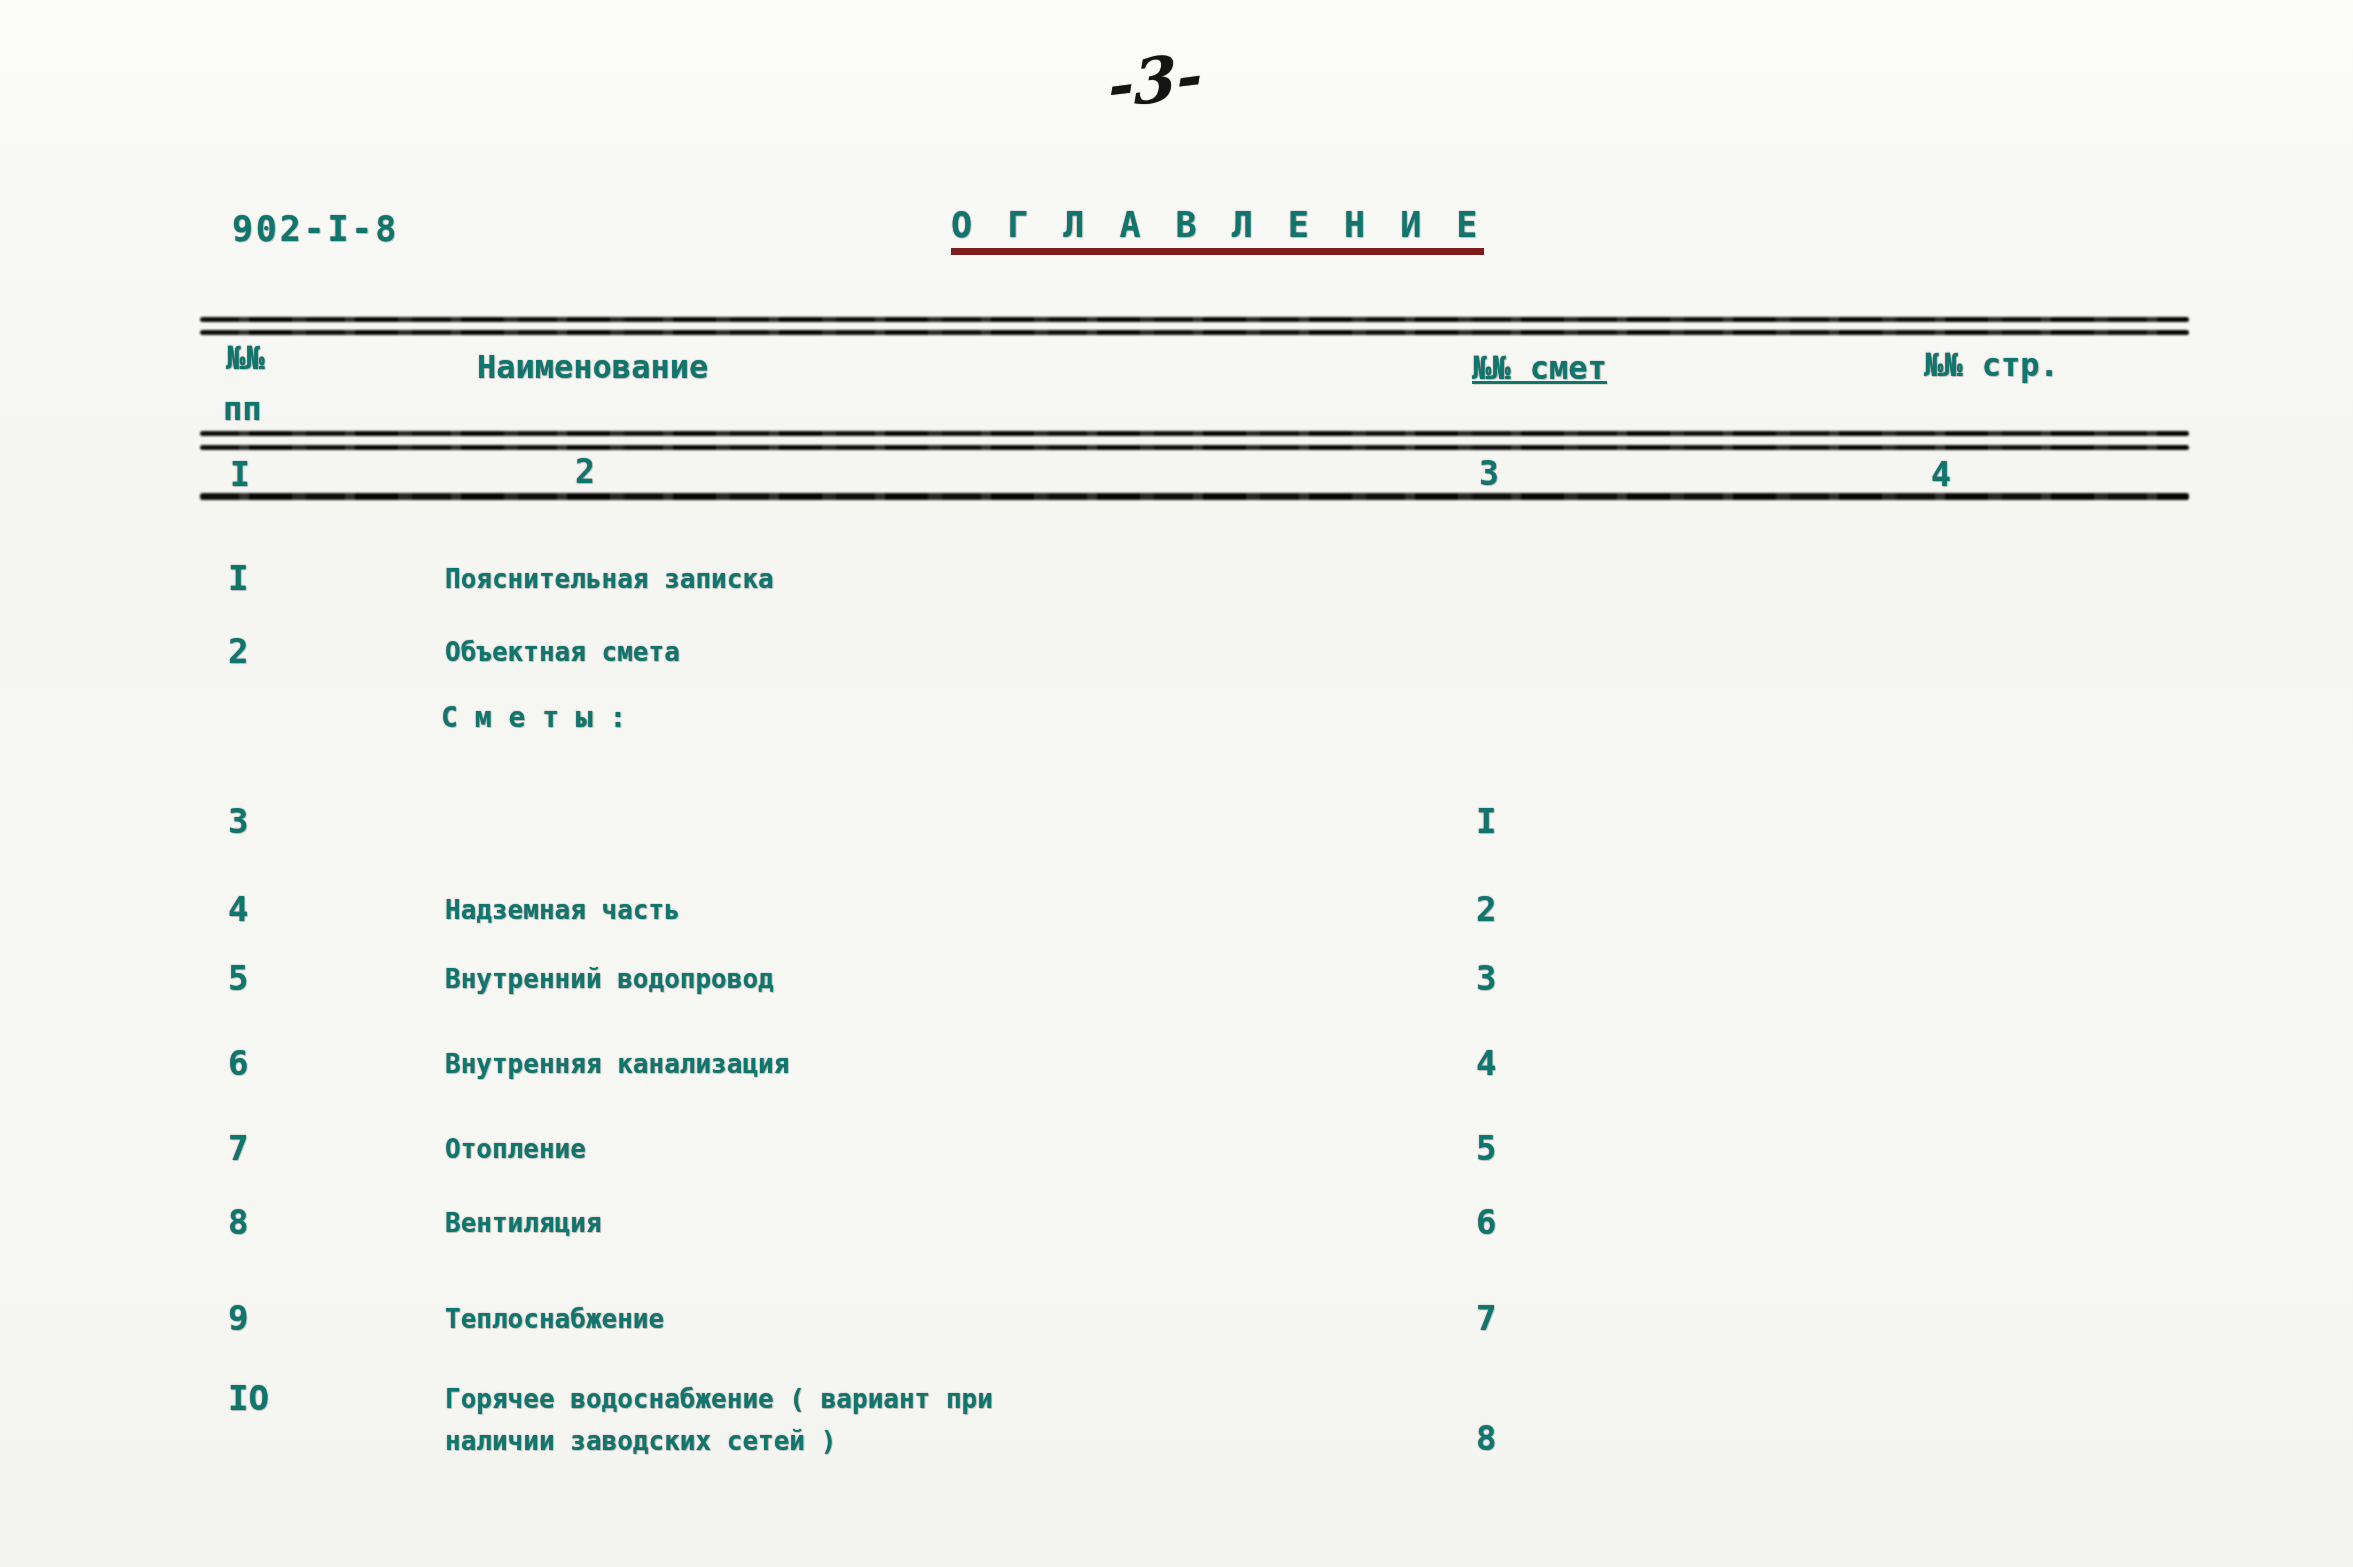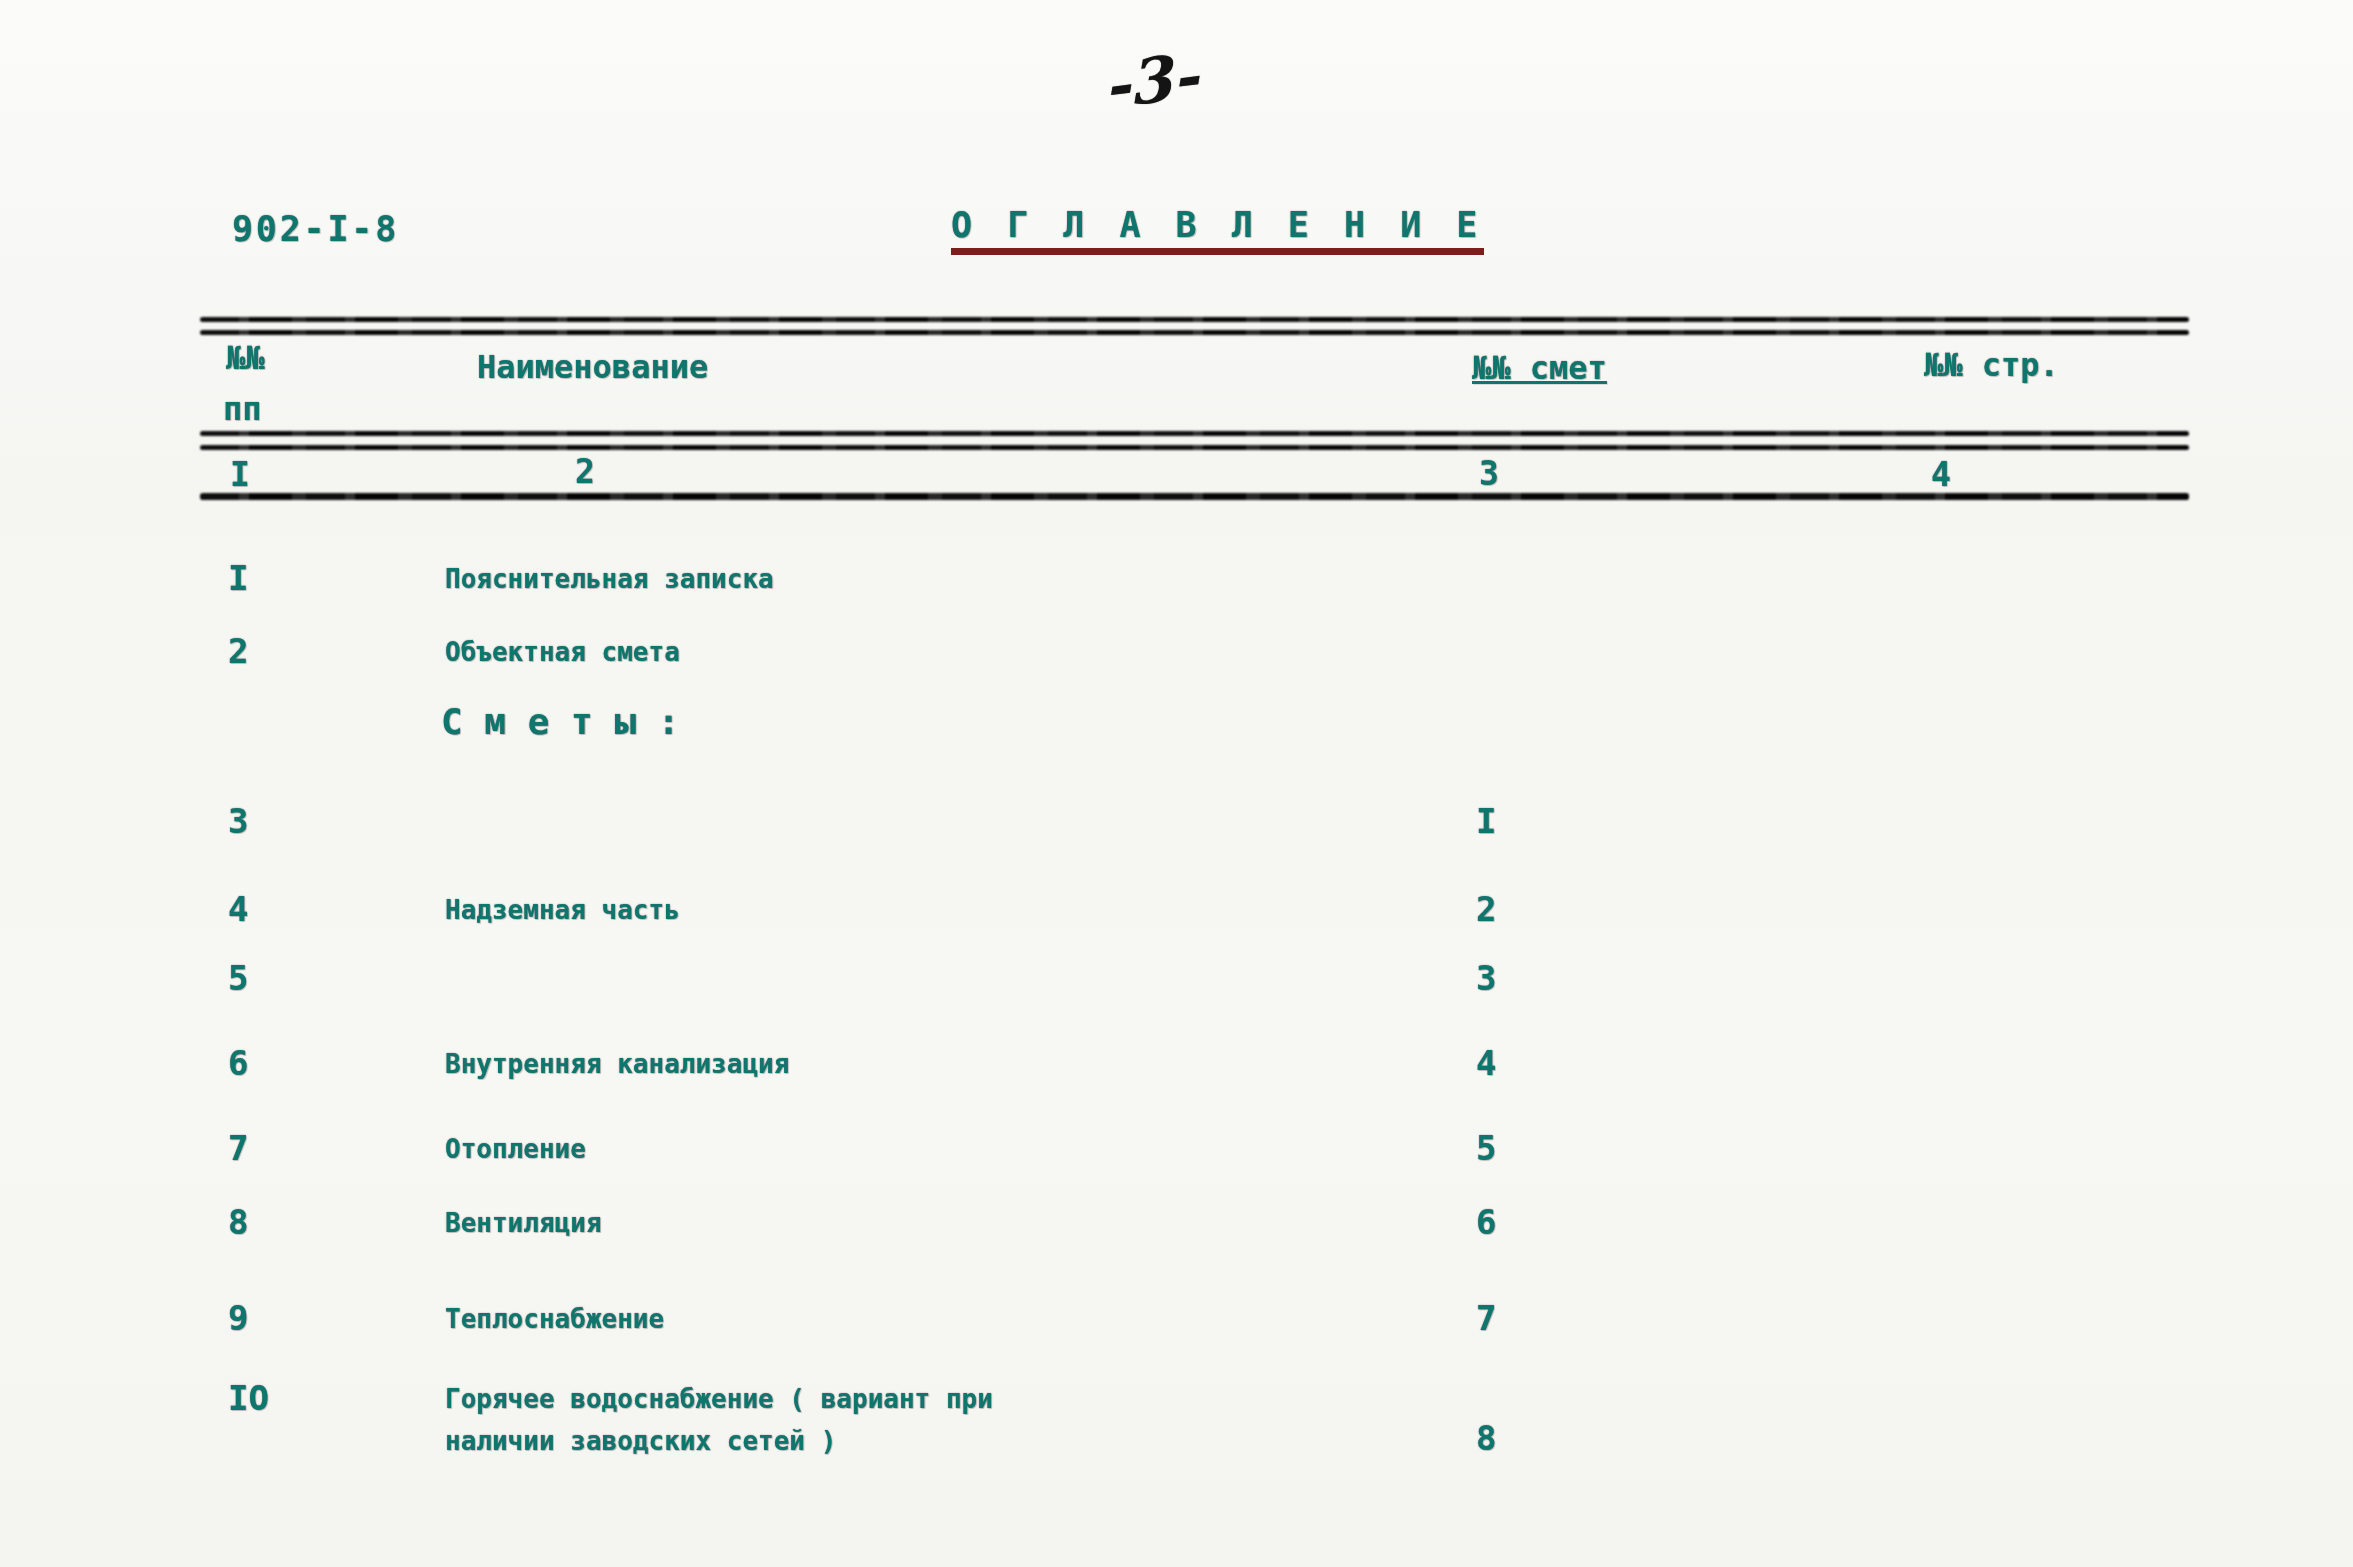--- a/index.html
+++ b/index.html
@@ -41,21 +41,21 @@
   }
   .rule.thick{height:7px;}
   .hcell{font-size:32px;}
   .cnum-row{font-size:33px;}
   .row{position:absolute;left:0;width:100%;height:85px;}
   .row .cnum{position:absolute;left:228px;top:0;font-size:34px;}
   .row .cname{position:absolute;left:445px;top:0;width:884px;font-size:26px;line-height:42px;white-space:pre-line;}
   .row .csmeta{position:absolute;left:1476px;top:0;font-size:34px;}
   .row .cpage{position:absolute;left:1937px;top:0;font-size:34px;}
   .row .csmeta.low{top:40px;}
-  .section-label{font-size:36px;}
+  .section-label{font-size:28px;}
   .blur-soft{filter:blur(0.3px);}
 </style>
 </head>
 <body>
 
 <div class="page">
 
   <div class="abs handwritten" style="left:1108px;top:44px;">-3-</div>
 
   <div class="abs tw doc-code blur-soft" style="left:232px;top:209px;">902-I-8</div>
@@ -103,20 +103,21 @@
 
   <div class="row" style="top:889px;">
     <span class="tw cnum">4</span>
     <div class="tw cname">Надземная часть</div>
     <span class="tw csmeta">2</span>
     <span class="tw cpage"></span>
   </div>
 
   <div class="row" style="top:958px;">
     <span class="tw cnum">5</span>
+    <div class="tw cname">Внутренний водопровод</div>
     <span class="tw csmeta">3</span>
     <span class="tw cpage"></span>
   </div>
 
   <div class="row" style="top:1043px;">
     <span class="tw cnum">6</span>
     <div class="tw cname">Внутренняя канализация</div>
     <span class="tw csmeta">4</span>
     <span class="tw cpage"></span>
   </div>

